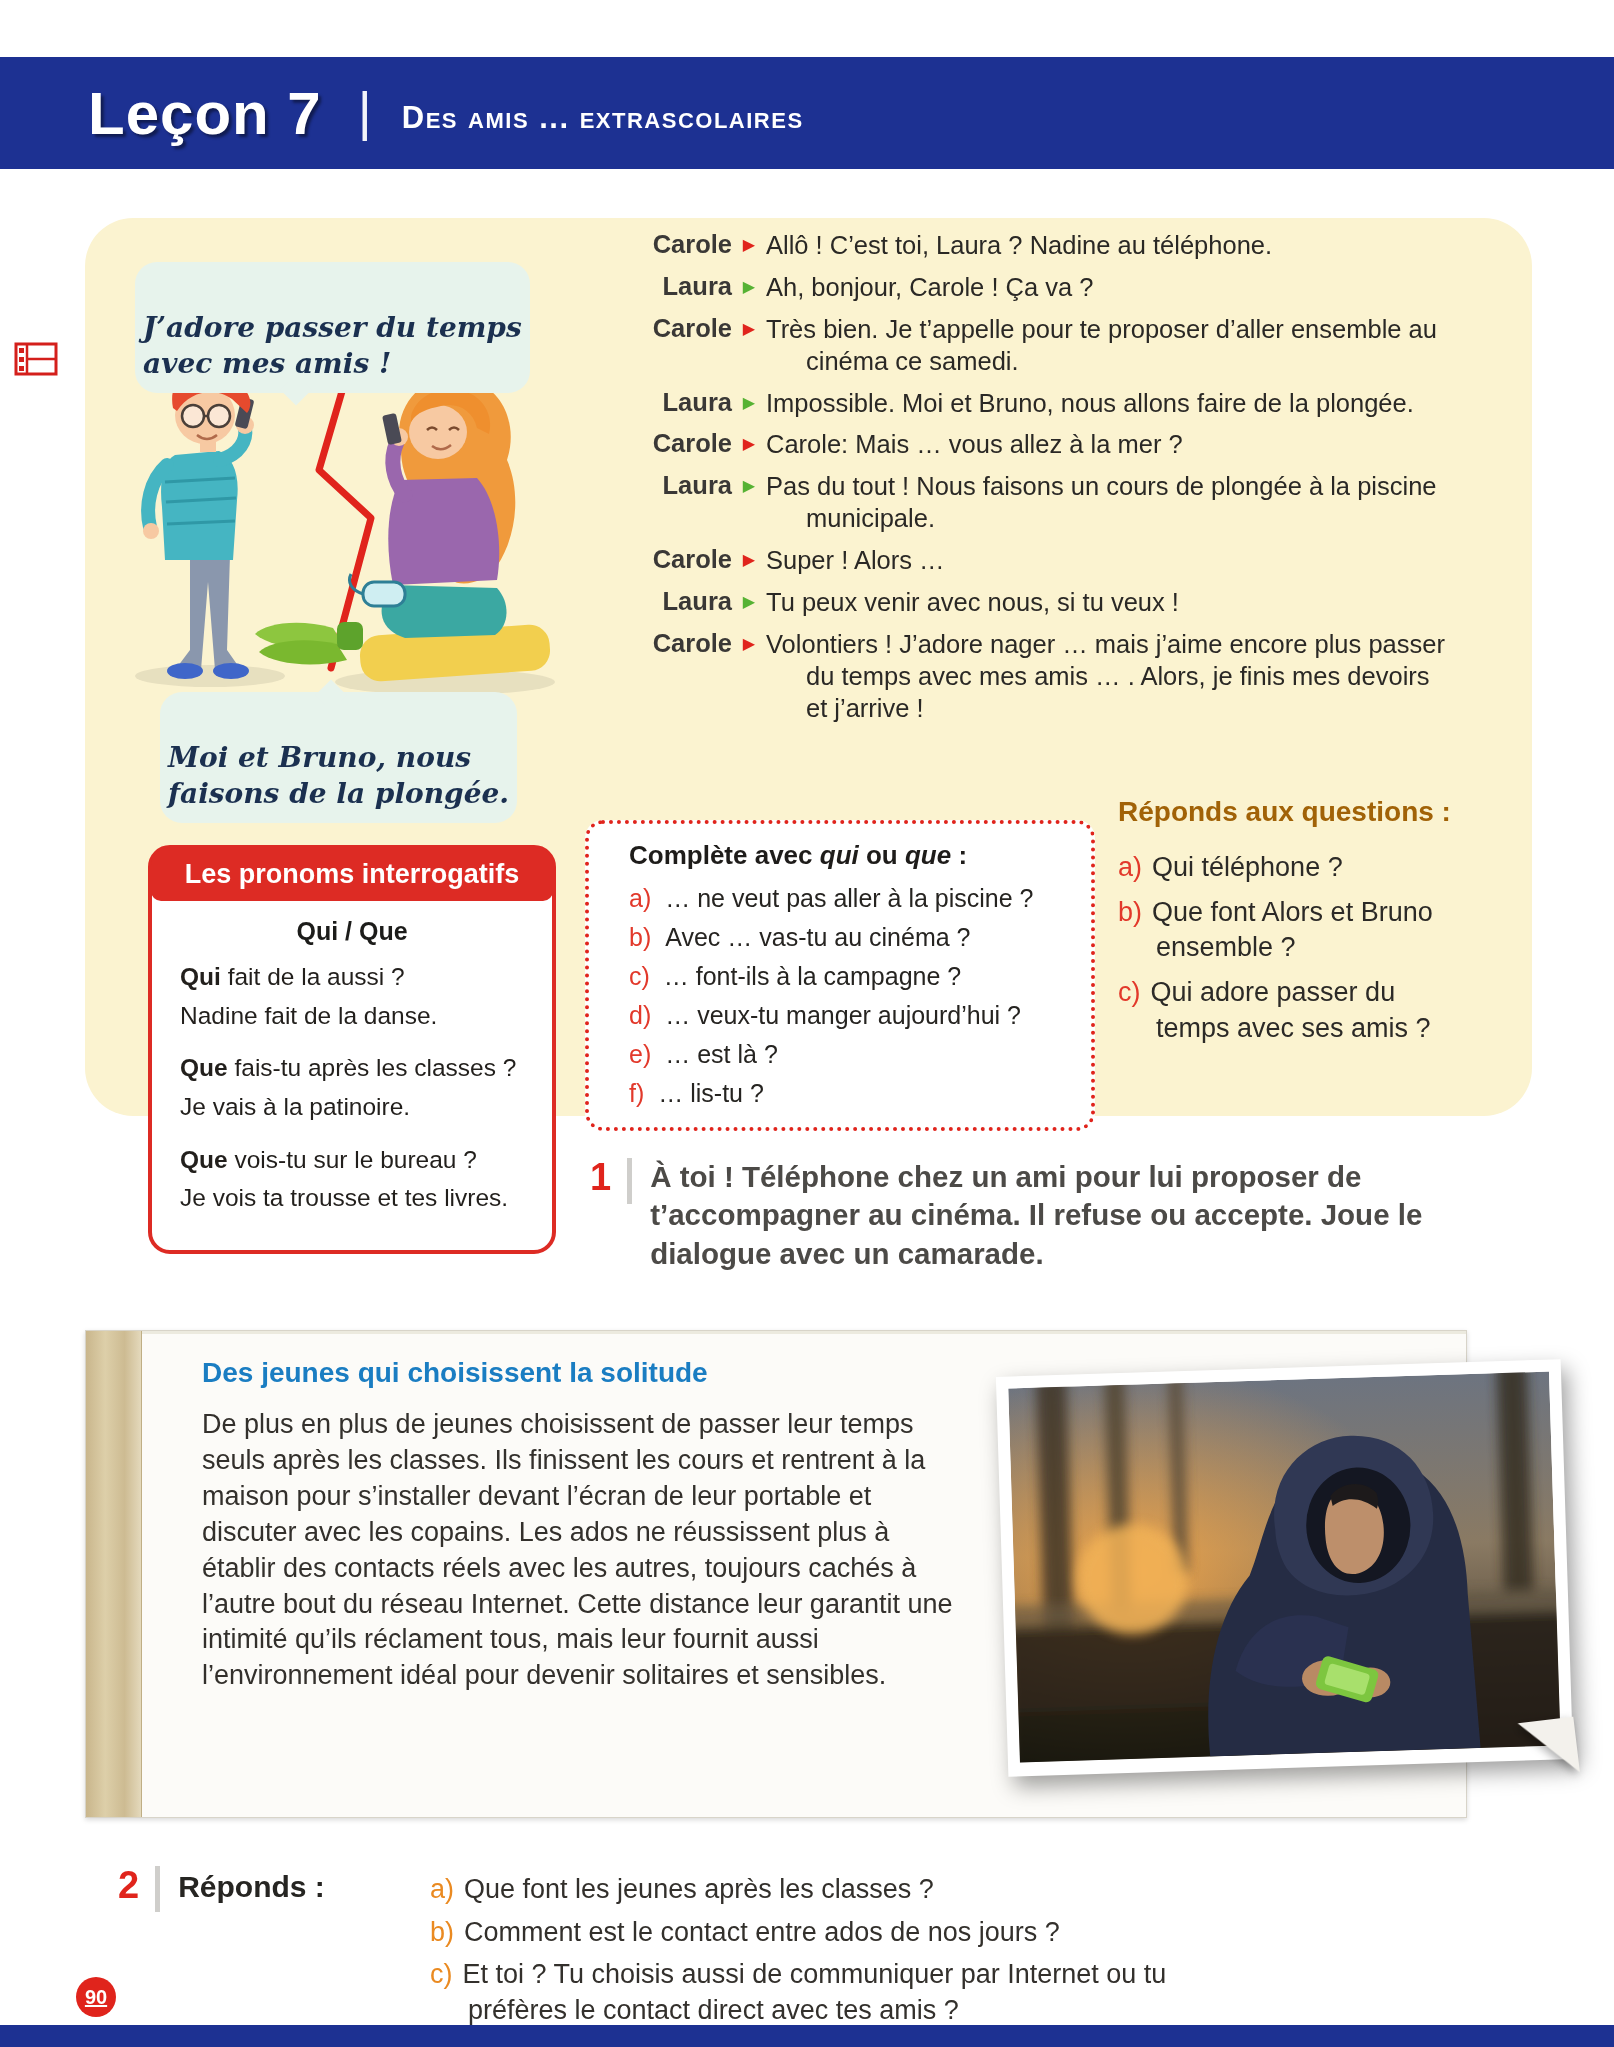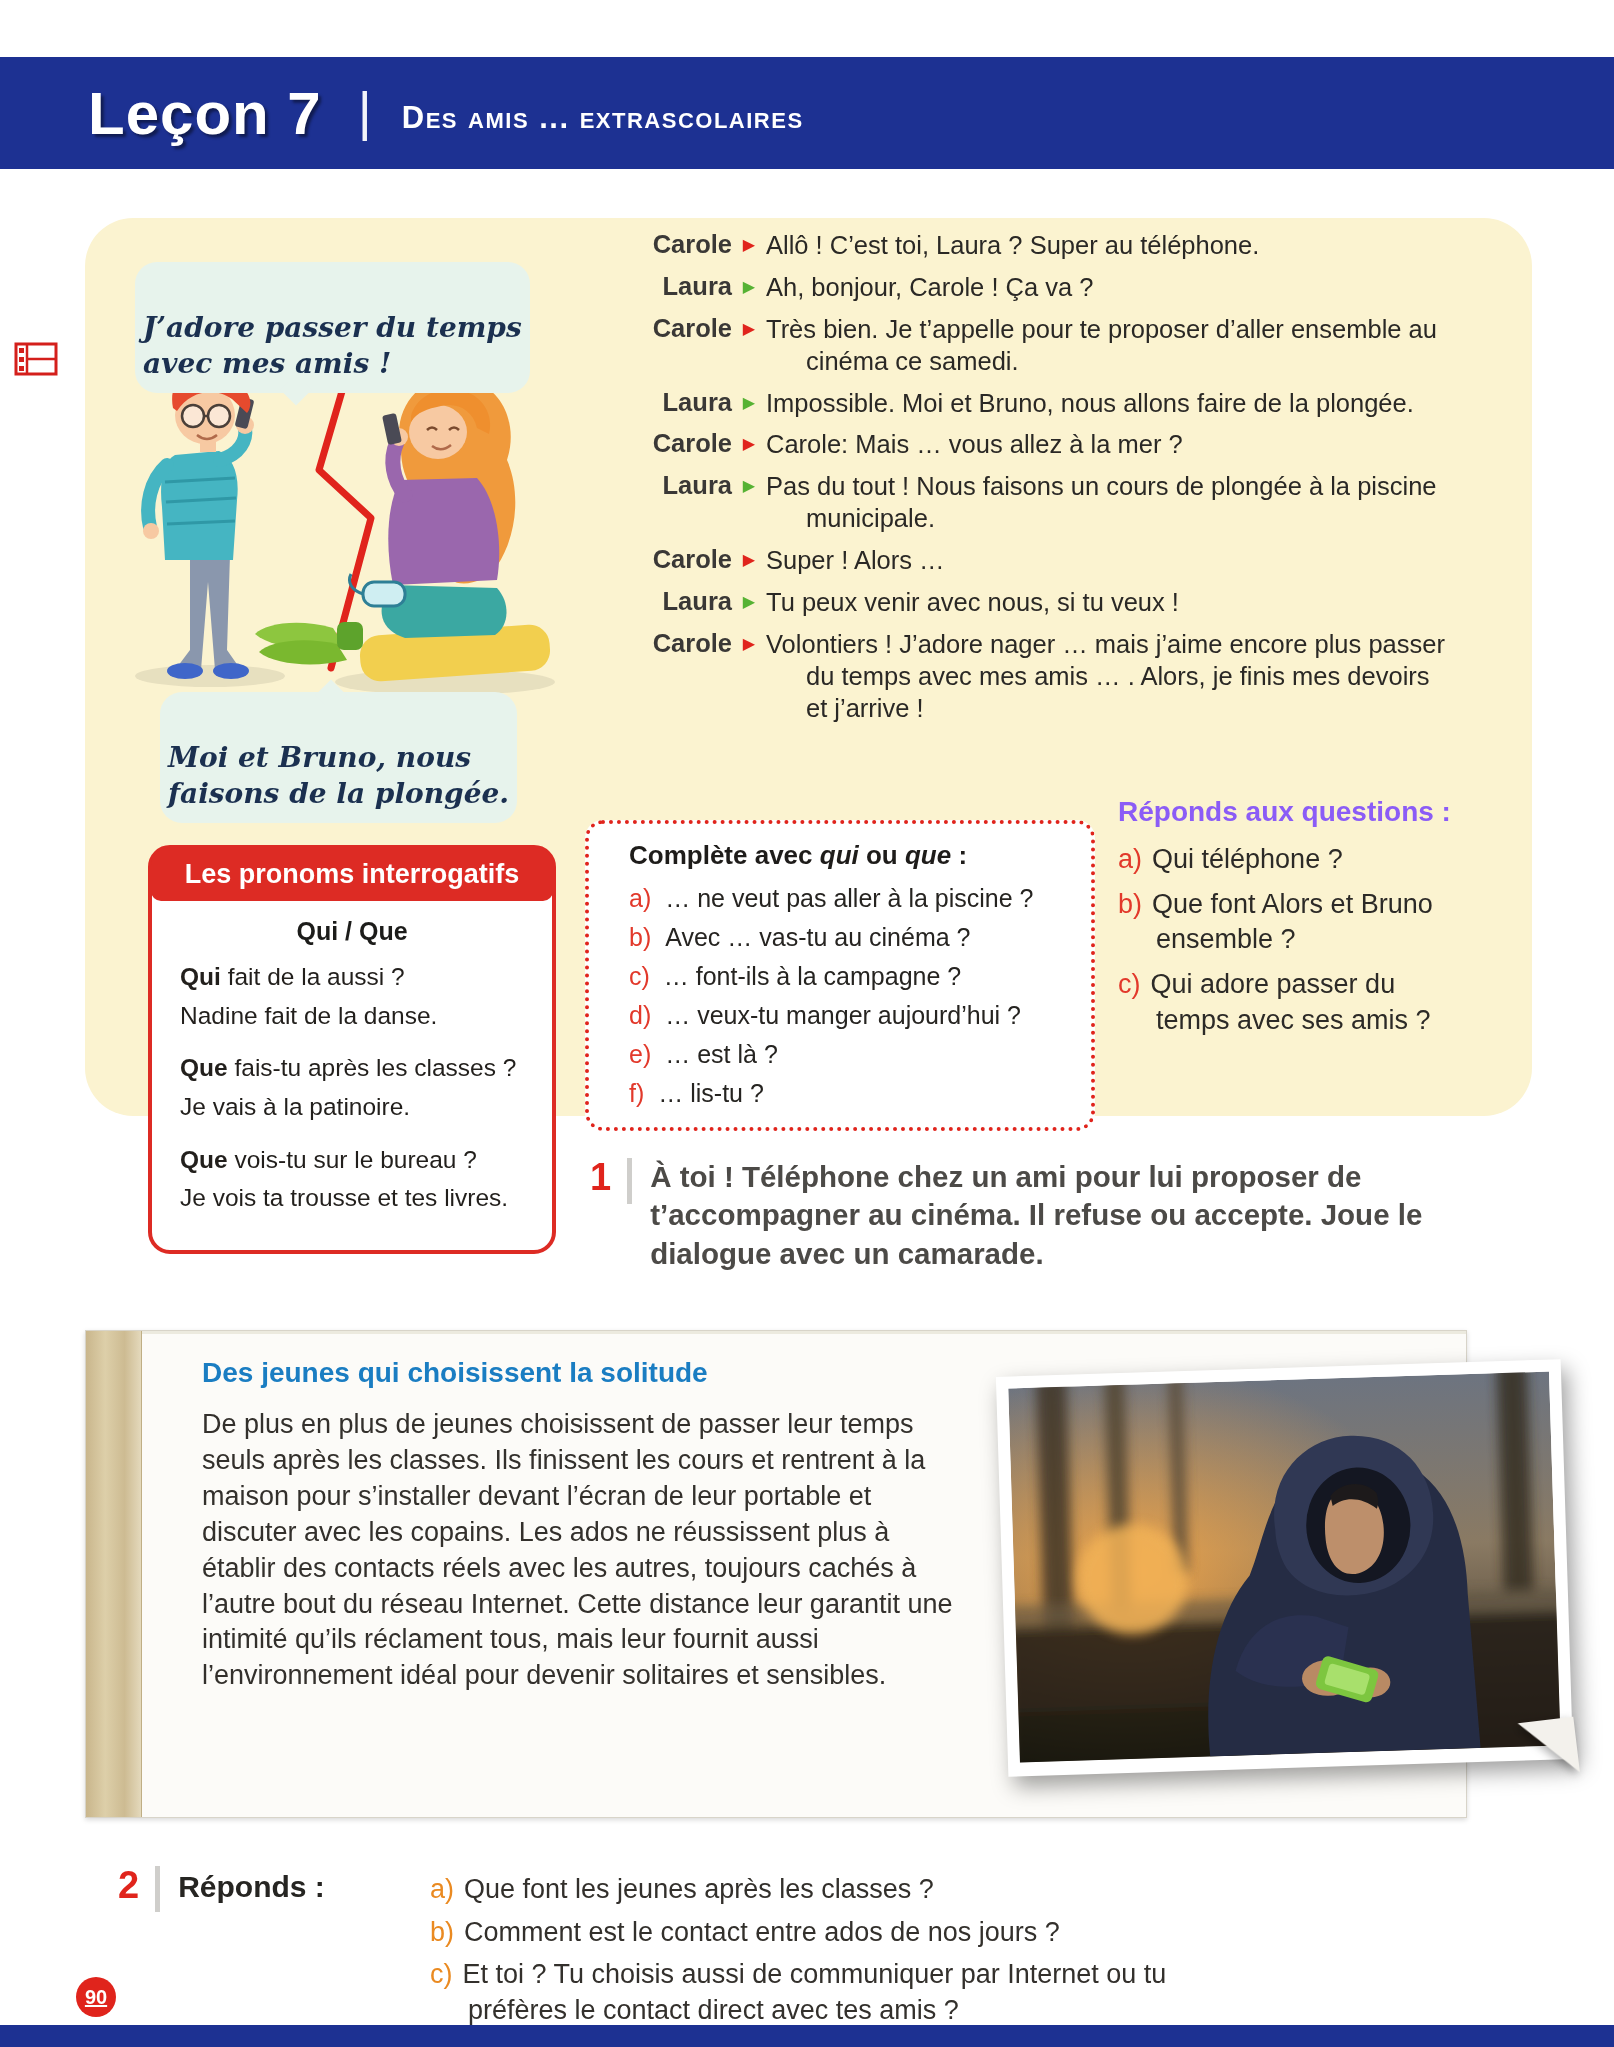--- a/index.html
+++ b/index.html
@@ -53,21 +53,21 @@
   .speaker { flex:none; width:92px; text-align:right; font-weight:700; color:#3a3836; }
   .arrow { flex:none; width:34px; text-align:center; font-size:16px; padding-top:5px; }
   .arrow::before { content:"▶"; }
   .arrow.red { color:var(--accent_red,#e0241c); }
   .arrow.green { color:var(--arrow_green,#56b233); }
   .line-text { width:690px; line-height:1.25; color:#2a2825;
     padding-left:40px; text-indent:-40px; }
 
   
   .questions { position:absolute; left:1118px; top:796px; width:350px; z-index:2; }
-  .questions-title { font-size:28px; font-weight:700; color:#8b5cf6; margin-bottom:14px; }
+  .questions-title { font-size:28px; font-weight:700; color:#a16207; margin-bottom:22px; }
   .q-item { font-size:27px; line-height:1.32; color:#2c2a27;
     padding-left:38px; text-indent:-38px; margin-bottom:9px; }
   .q-item .lbl { margin-right:10px; }
   .red-lbl { color:#e2392b; }
   .orange-lbl { color:var(--label_orange,#ea8a21); }
 
   
   .grammar-box {
     position:absolute; left:148px; top:845px; width:408px; z-index:3;
     background:#fff; border:4px solid #dd2b24; border-radius:22px; padding-bottom:14px;
@@ -216,21 +216,21 @@
 <div class="bubble bubble2">
   <span>Moi et Bruno, nous
 faisons de la plongée.</span>
 </div>
 
 <div class="dialogue">
 
     <div class="dialogue-line">
       <span class="speaker">Carole</span>
       <span class="arrow red"></span>
-      <span class="line-text">Allô ! C’est toi, Laura ? Super au téléphone.</span>
+      <span class="line-text">Allô ! C’est toi, Laura ? Nadine au téléphone.</span>
     </div>
 
     <div class="dialogue-line">
       <span class="speaker">Laura</span>
       <span class="arrow green"></span>
       <span class="line-text">Ah, bonjour, Carole ! Ça va ?</span>
     </div>
 
     <div class="dialogue-line">
       <span class="speaker">Carole</span>

